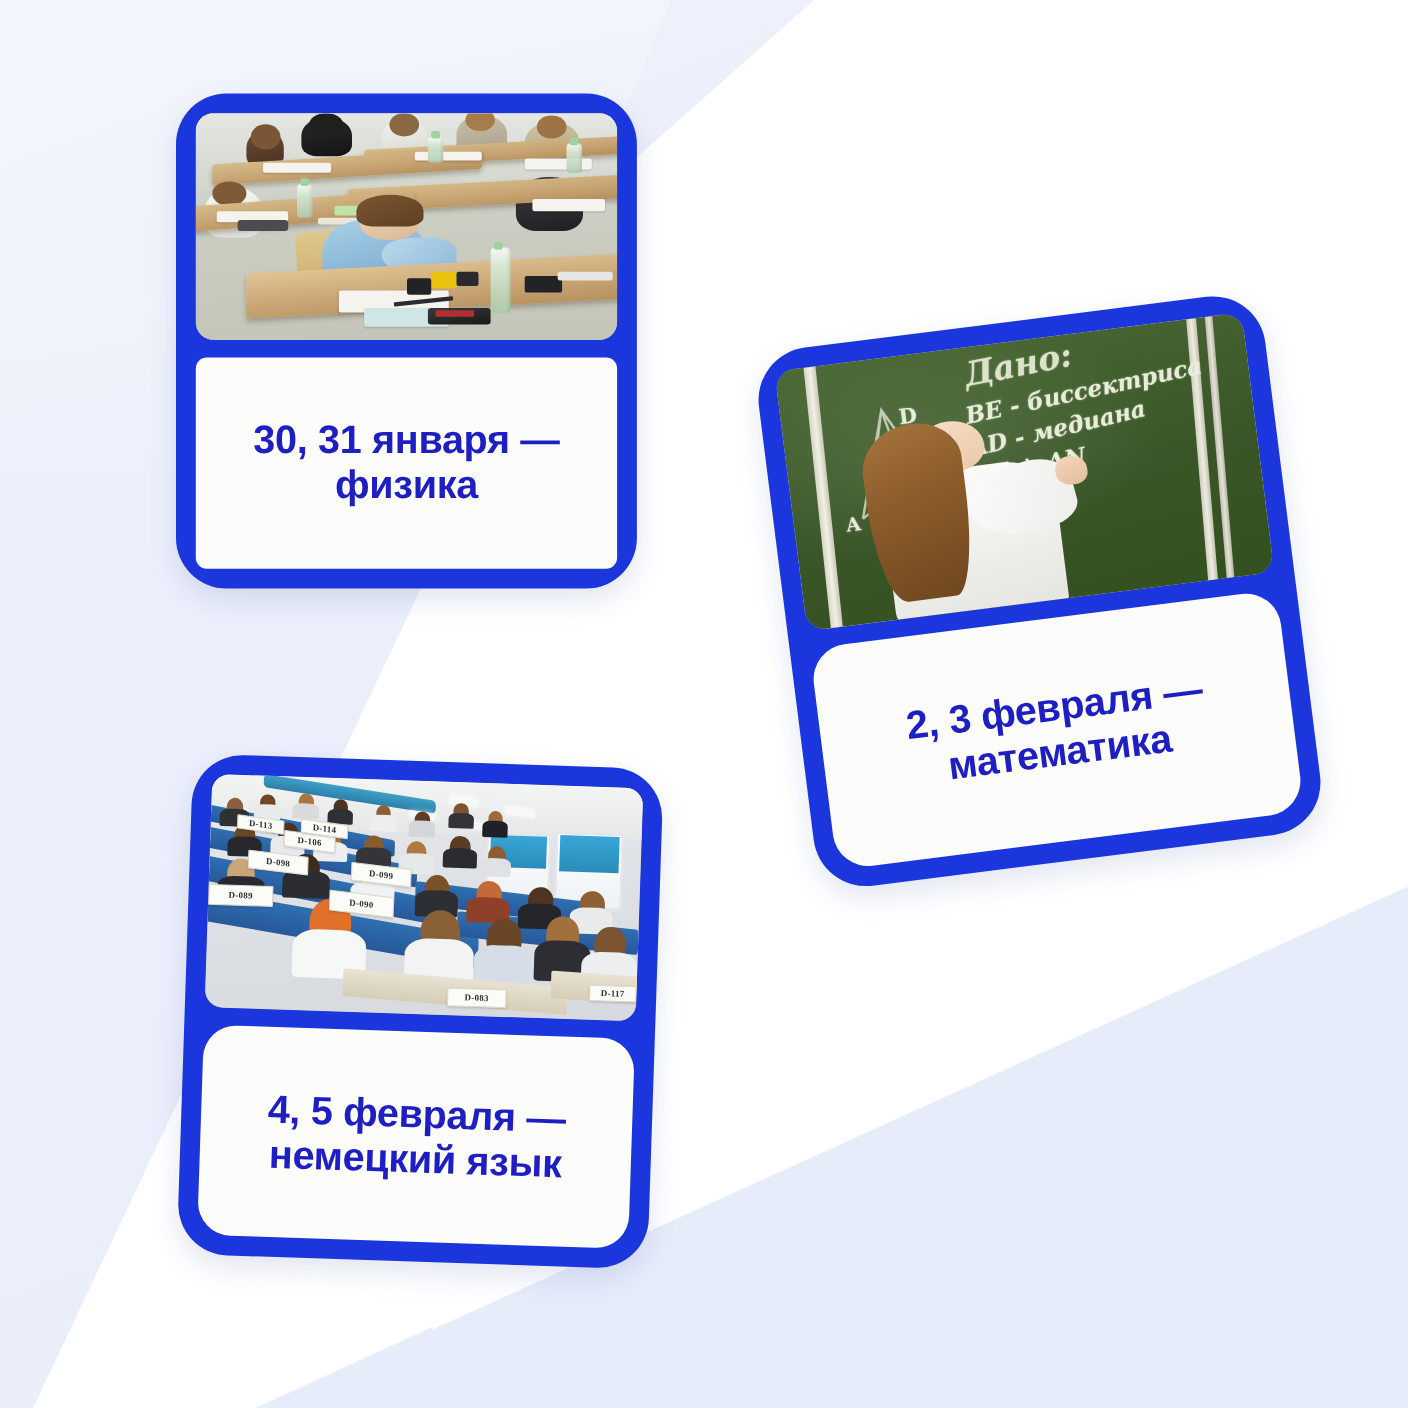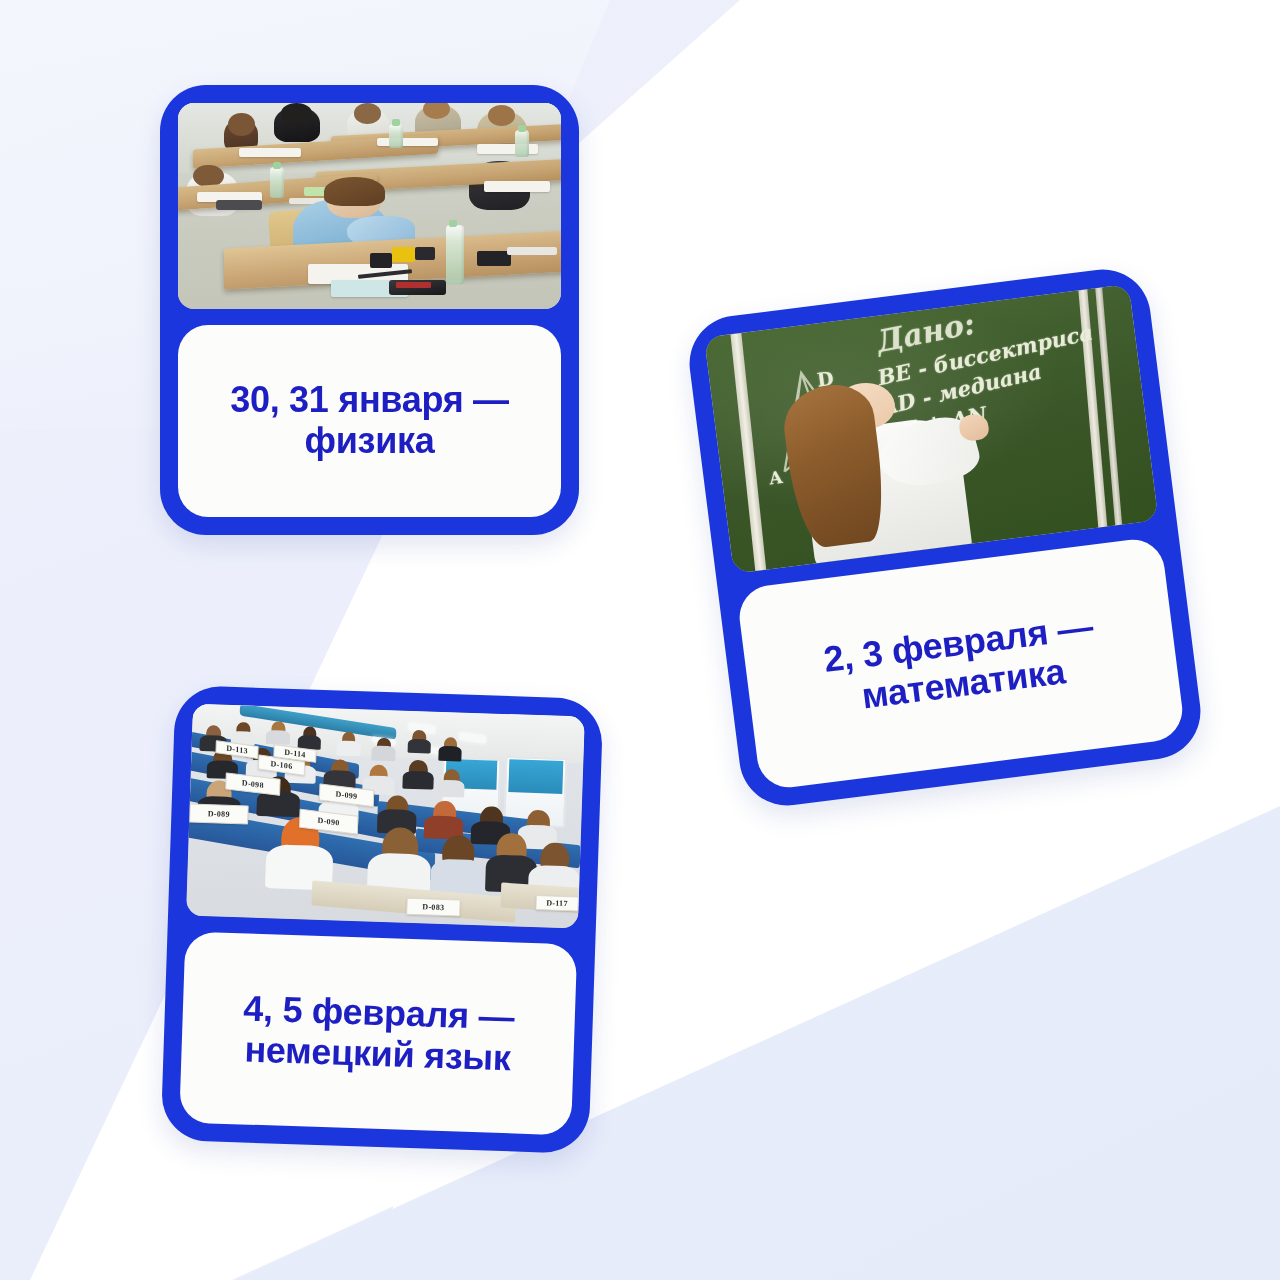--- a/index.html
+++ b/index.html
@@ -111,21 +111,21 @@
   
   #card-physics {
     left: 160px;
     top: 85px;
     width: 419px;
     height: 450px;
     border-radius: 46px;
     transform: rotate(0deg);
   }
   #card-physics .card-photo { height: 206px; }
-  #card-physics .card-label { height: 172px; border-radius: 30px; }
+  #card-physics .card-label { height: 172px; border-radius: 10px; }
   #card-physics .card-label-text { font-size: 36px; }
 
   
   #card-math {
     left: 713px;
     top: 291px;
     width: 464px;
     height: 493px;
     border-radius: 48px;
     transform: rotate(-7.2deg);

